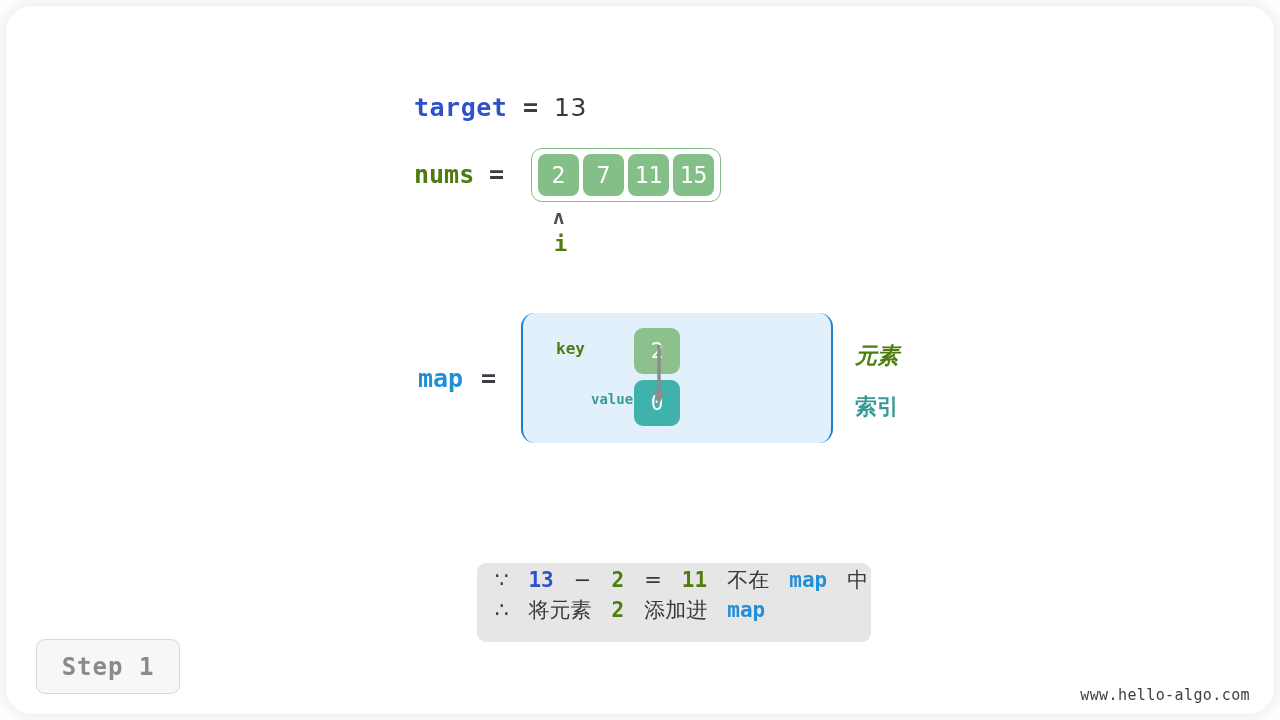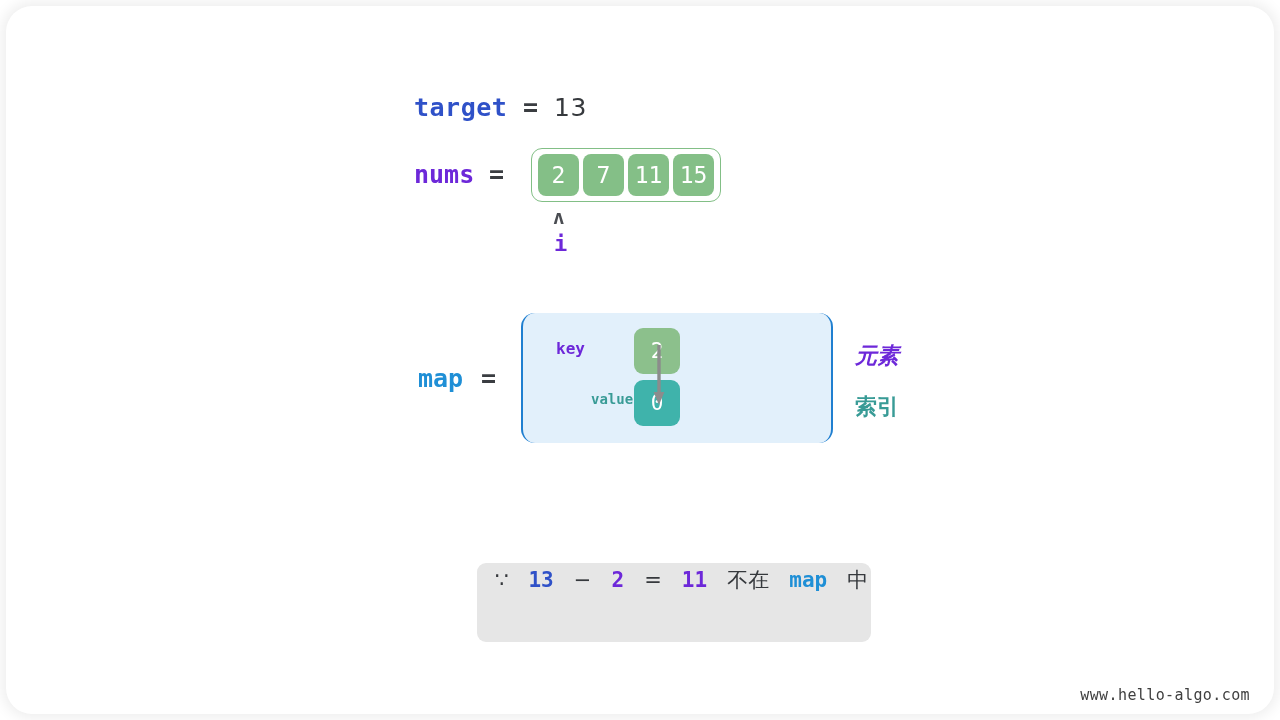--- a/index.html
+++ b/index.html
@@ -41,21 +41,21 @@
   
   .mono {
     font-family: "DejaVu Sans Mono", monospace;
     font-weight: bold;
   }
   .abs { position: absolute; white-space: nowrap; }
 
   
   .c-blue   { color: #2f51c8; }   
   .c-lblue  { color: #1f8fd6; }   
-  .c-green  { color: #6d28d9; }   
+  .c-green  { color: #4d7c0f; }   
   .c-teal   { color: #389b96; }
 
   
   #target-row {
     left: 414px; top: 93px;
     font-size: 25px;
     letter-spacing: 0.5px;
   }
   #target-row .eq { color: #3a3d41; font-weight: bold; }
   #target-row .val {
@@ -289,19 +289,31 @@
         <span class="sym">=</span>
         <span>&nbsp;</span>
         <span class="kw c-green">11</span>
         <span>&nbsp;</span>
         <span>不在</span>
         <span>&nbsp;</span>
         <span class="kw c-lblue">map</span>
         <span>&nbsp;</span>
         <span>中</span>
       </div>
+      <div class="note-line">
+        <span class="sym">∴</span>
+        <span>&nbsp;</span>
+        <span>将元素</span>
+        <span>&nbsp;</span>
+        <span class="kw c-green">2</span>
+        <span>&nbsp;</span>
+        <span>添加进</span>
+        <span>&nbsp;</span>
+        <span class="kw c-lblue">map</span>
+      </div>
     </div>
 
+    <div id="step-badge">Step 1</div>
 
     <div id="watermark" class="abs">www.hello-algo.com</div>
 
   </div>
 </div>
 
 </body></html>

